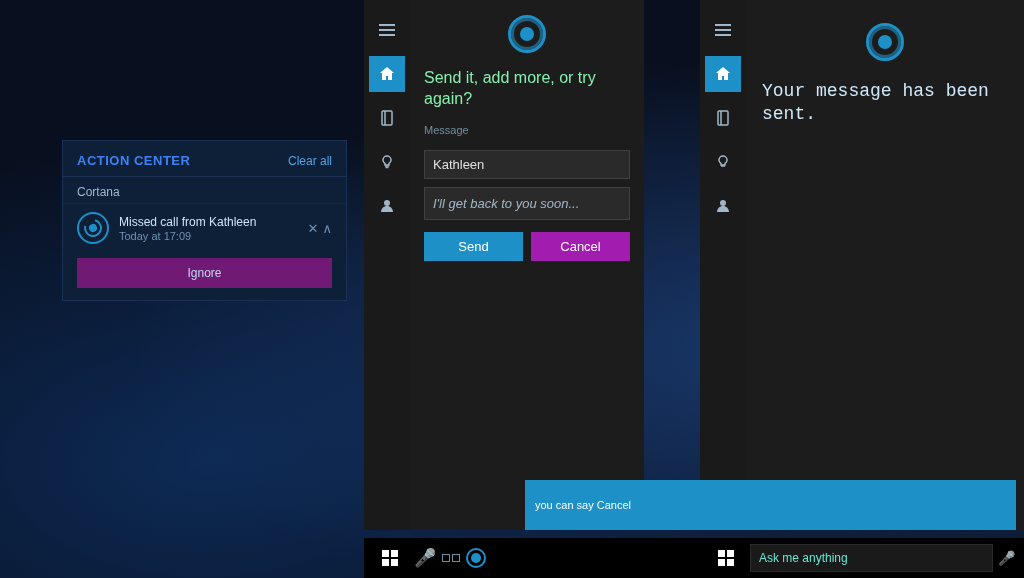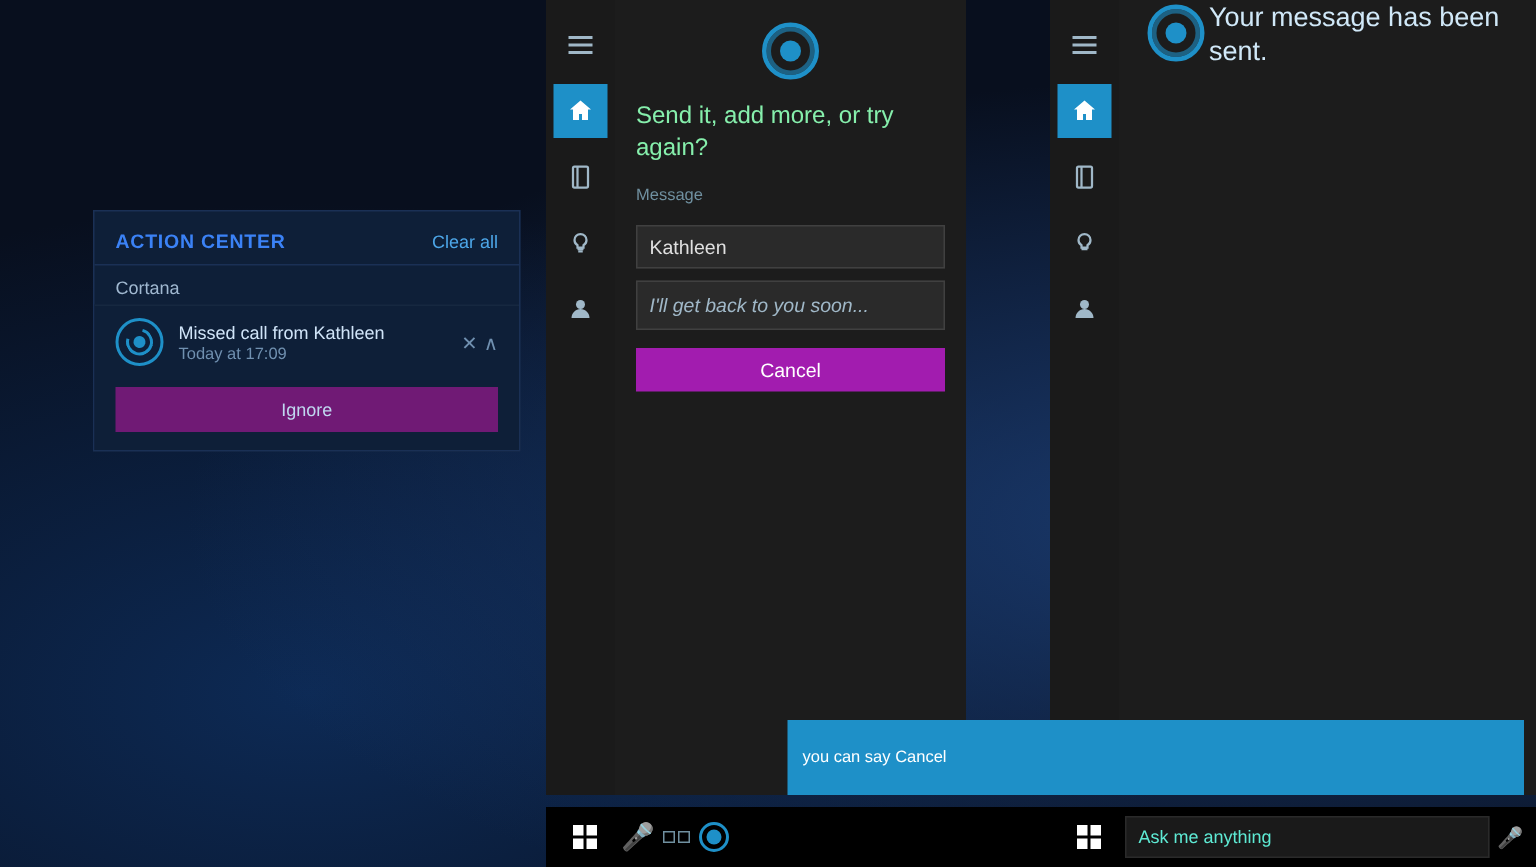--- a/index.html
+++ b/index.html
@@ -339,23 +339,25 @@
     }
     .cortana-sent-main {
       position: absolute;
       left: 746px;
       top: 0;
       width: 278px;
       height: 530px;
       background: #1c1c1c;
       z-index: 11;
       display: flex;
-      flex-direction: row;
+      flex-direction: column;
+      padding-top: 20px;
       padding-left: 16px;
       padding-right: 16px;
+      font-family: Liberation Mono, monospace;
     }
     .sent-logo-row {
       display: flex;
       justify-content: center;
       margin-bottom: 16px;
     }
     .sent-message {
       font-size: 18px;
       color: #d0e8f8;
       font-weight: 300;
@@ -452,20 +454,21 @@
     <div class="cortana-logo">
       <div class="cortana-logo-ring"></div>
     </div>
   </div>
   <div class="cortana-content">
     <div class="cortana-question">Send it, add more, or try again?</div>
     <div class="cortana-field-label">Message</div>
     <input class="cortana-input" type="text" value="Kathleen" style="">
     <div class="cortana-message-box">I'll get back to you soon...</div>
     <div class="cortana-action-row">
+      <button class="btn-send">Send</button>
       <button class="btn-cancel">Cancel</button>
     </div>
   </div>
 </div>
 
 <div class="say-cancel-bubble" style="position:absolute;bottom:48px;left:525px;z-index:25;background:#1e90c8;color:#fff;font-size:11px;padding:19px 10px;">you can say Cancel</div>
 
 <div style="position:absolute;bottom:0;left:364px;width:336px;height:40px;background:#000;z-index:20;display:flex;align-items:center;padding:0 8px;gap:6px;">
   <div class="win-btn">
     <div class="win-logo">

